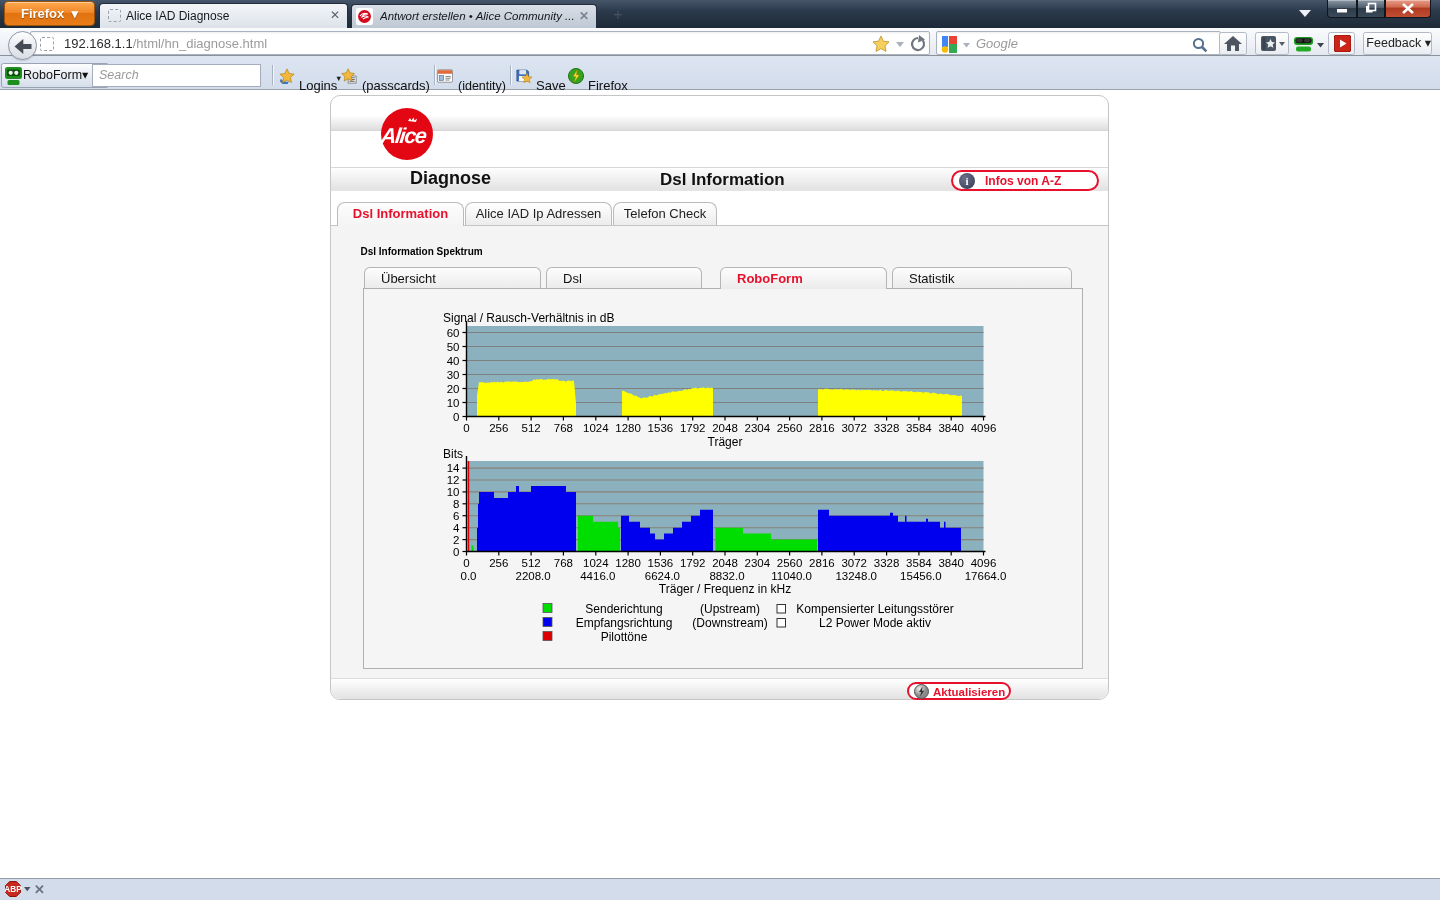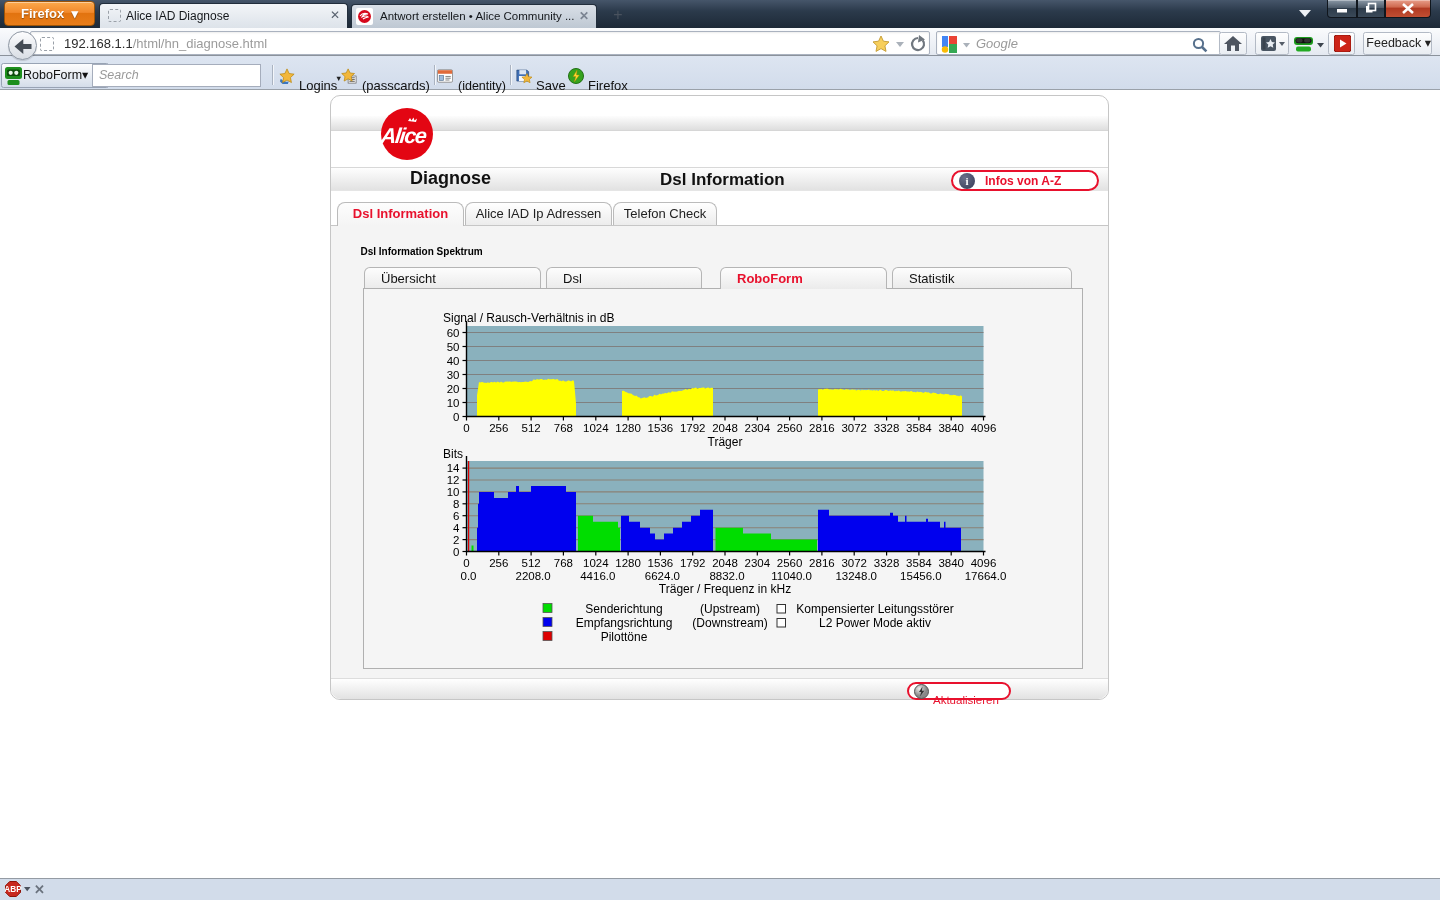--- a/index.html
+++ b/index.html
@@ -83,21 +83,21 @@
 #panel { left:0; top:129px; width:777px; height:453px; background:#f4f4f4; border-top:1px solid #c6c6c6; }
 #spekhead { left:29.5px; top:150px; font-size:10px; font-weight:bold; color:#000; }
 .itab { top:171px; height:21px; border:1px solid #b5b5b5; border-bottom:none; border-radius:6px 6px 0 0;
   background:linear-gradient(#fdfdfd, #ebebeb); font-size:13px; color:#111; }
 .itab span { position:absolute; left:16px; top:3px; }
 .itab.act { background:linear-gradient(#fdfdfd, #ebebeb); height:22px; z-index:4; }
 .itab.act span { color:#e8112d; font-weight:bold; }
 #innerbox { left:32px; top:192px; width:720px; height:381px; background:#f5f5f5; border:1px solid #b0b0b0; }
 #cardfoot { left:0; top:582px; width:777px; height:21px; background:linear-gradient(#fff, #e2e2e2); border-top:1px solid #ddd; border-radius:0 0 10px 10px; }
 #aktbtn { left:576px; top:586px; width:104px; height:18px; border:2px solid #e8112d; border-radius:10px; background:#fff; }
-#aktbtn .t { position:absolute; left:24px; top:1.5px; font-size:11.5px; font-weight:normal; color:#e8112d;margin-top:8px; }
+#aktbtn .t { position:absolute; left:24px; top:1.5px; font-size:11.5px; font-weight:bold; color:#e8112d; }
 </style>
 </head>
 <body>
 <div id="root">
 
   <div class="abs" id="card">
     <div class="abs" id="cardgrad1"></div>
     <div class="abs" id="alicelogo">
       <svg width="52" height="52" viewBox="0 0 52 52">
         <text x="3" y="35" font-size="21.5" font-style="italic" font-weight="bold" fill="#fff" font-family="Liberation Sans" transform="skewX(-6)" textLength="46">Alice</text>
@@ -310,21 +310,21 @@
       <span class="favdash"></span>
       <span class="tabtxt">Alice IAD Diagnose</span>
       <span class="tabx" style="font-weight:normal;color:#5a6370;">✕</span>
     </div>
   <div class="abs tab2">
       <svg style="position:absolute;left:4px;top:3px" width="17" height="17" viewBox="0 0 17 17">
         <rect x="0" y="0" width="17" height="17" rx="2" fill="#fff"></rect>
         <circle cx="8.5" cy="8.5" r="6.5" fill="#d6081c"></circle>
         <path d="M4 8 q3 -4 8 -2 q-5 0 -6 3 q4 -2 6 0 q-4 1 -5 2" stroke="#fff" stroke-width="1.1" fill="none"></path>
       </svg>
-      <span class="tabtxt" style="left:28px;font-size:11.5px;max-width:200px;">Antwort erstellen • Alice Community ...</span>
+      <span class="tabtxt" style="left:28px;font-size:11.5px;max-width:200px;font-style:italic;">Antwort erstellen • Alice Community ...</span>
       <span class="tabx" style="color:#7b8492;">✕</span>
     </div>
   <div class="abs" id="plus">+</div>
   <div class="abs" id="alltabs"></div>
   <div class="abs winbtn" id="btnmin"><svg width="28" height="17">
         <rect x="9" y="9" width="10" height="3.5" fill="#fdfdfd"></rect>
       </svg></div>
   <div class="abs winbtn" id="btnmax"><svg width="26" height="17">
         <rect x="10.5" y="3.5" width="7" height="7" fill="none" stroke="#fdfdfd" stroke-width="1.6"></rect>
         <path d="M8 6 L8 12.5 L14.5 12.5 L14.5 10.5 L10 10.5 L10 6 Z" fill="#fdfdfd"></path>

